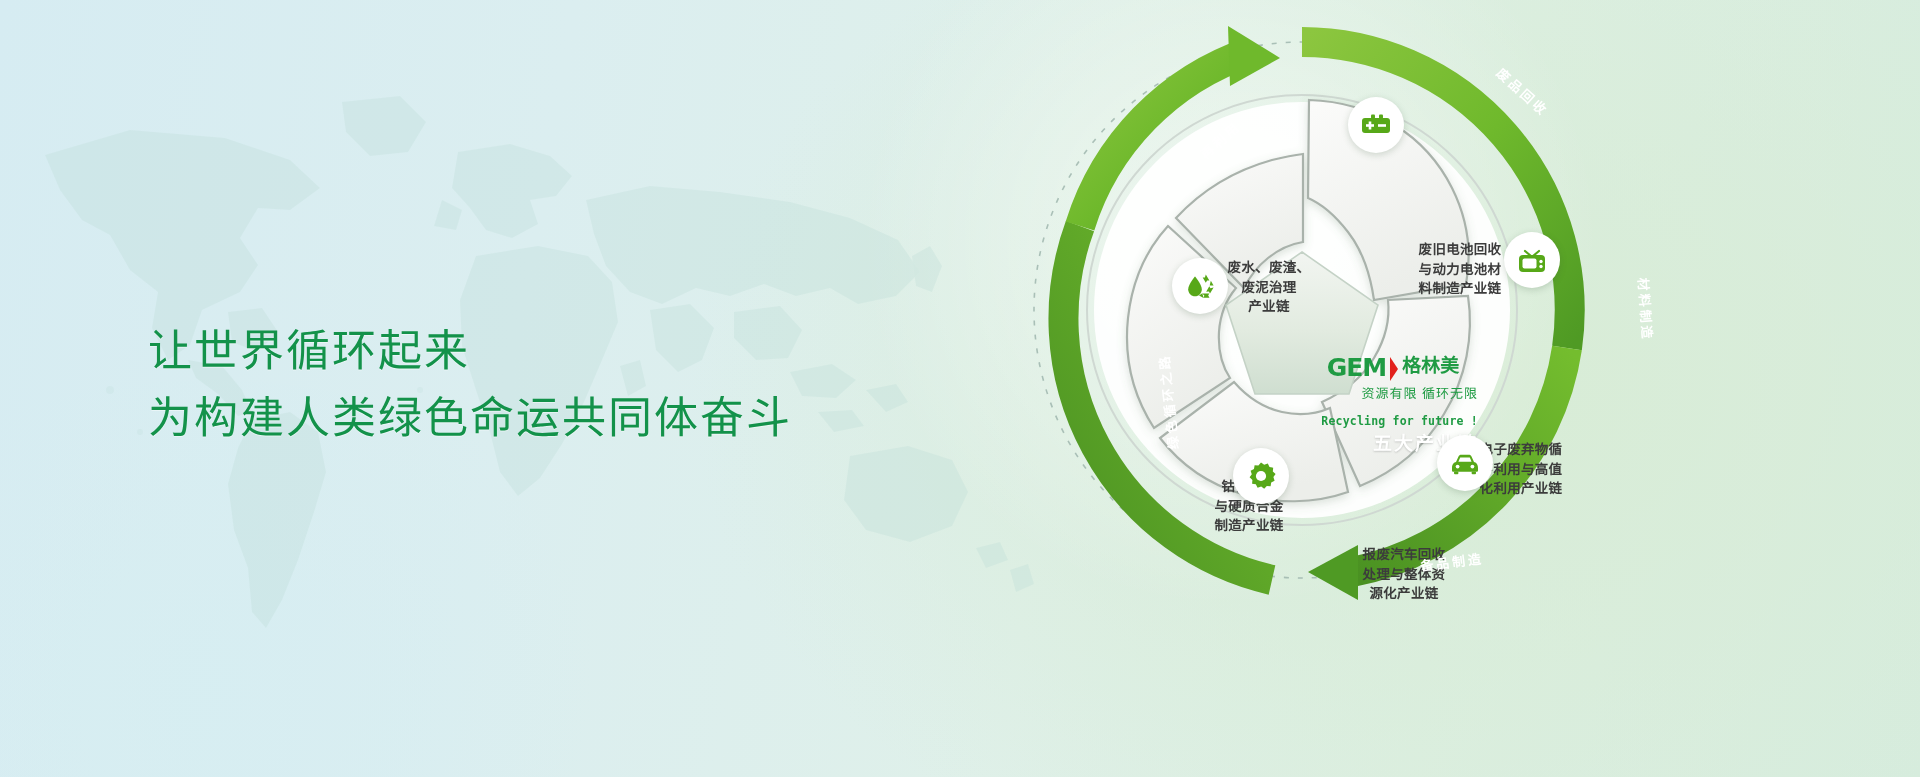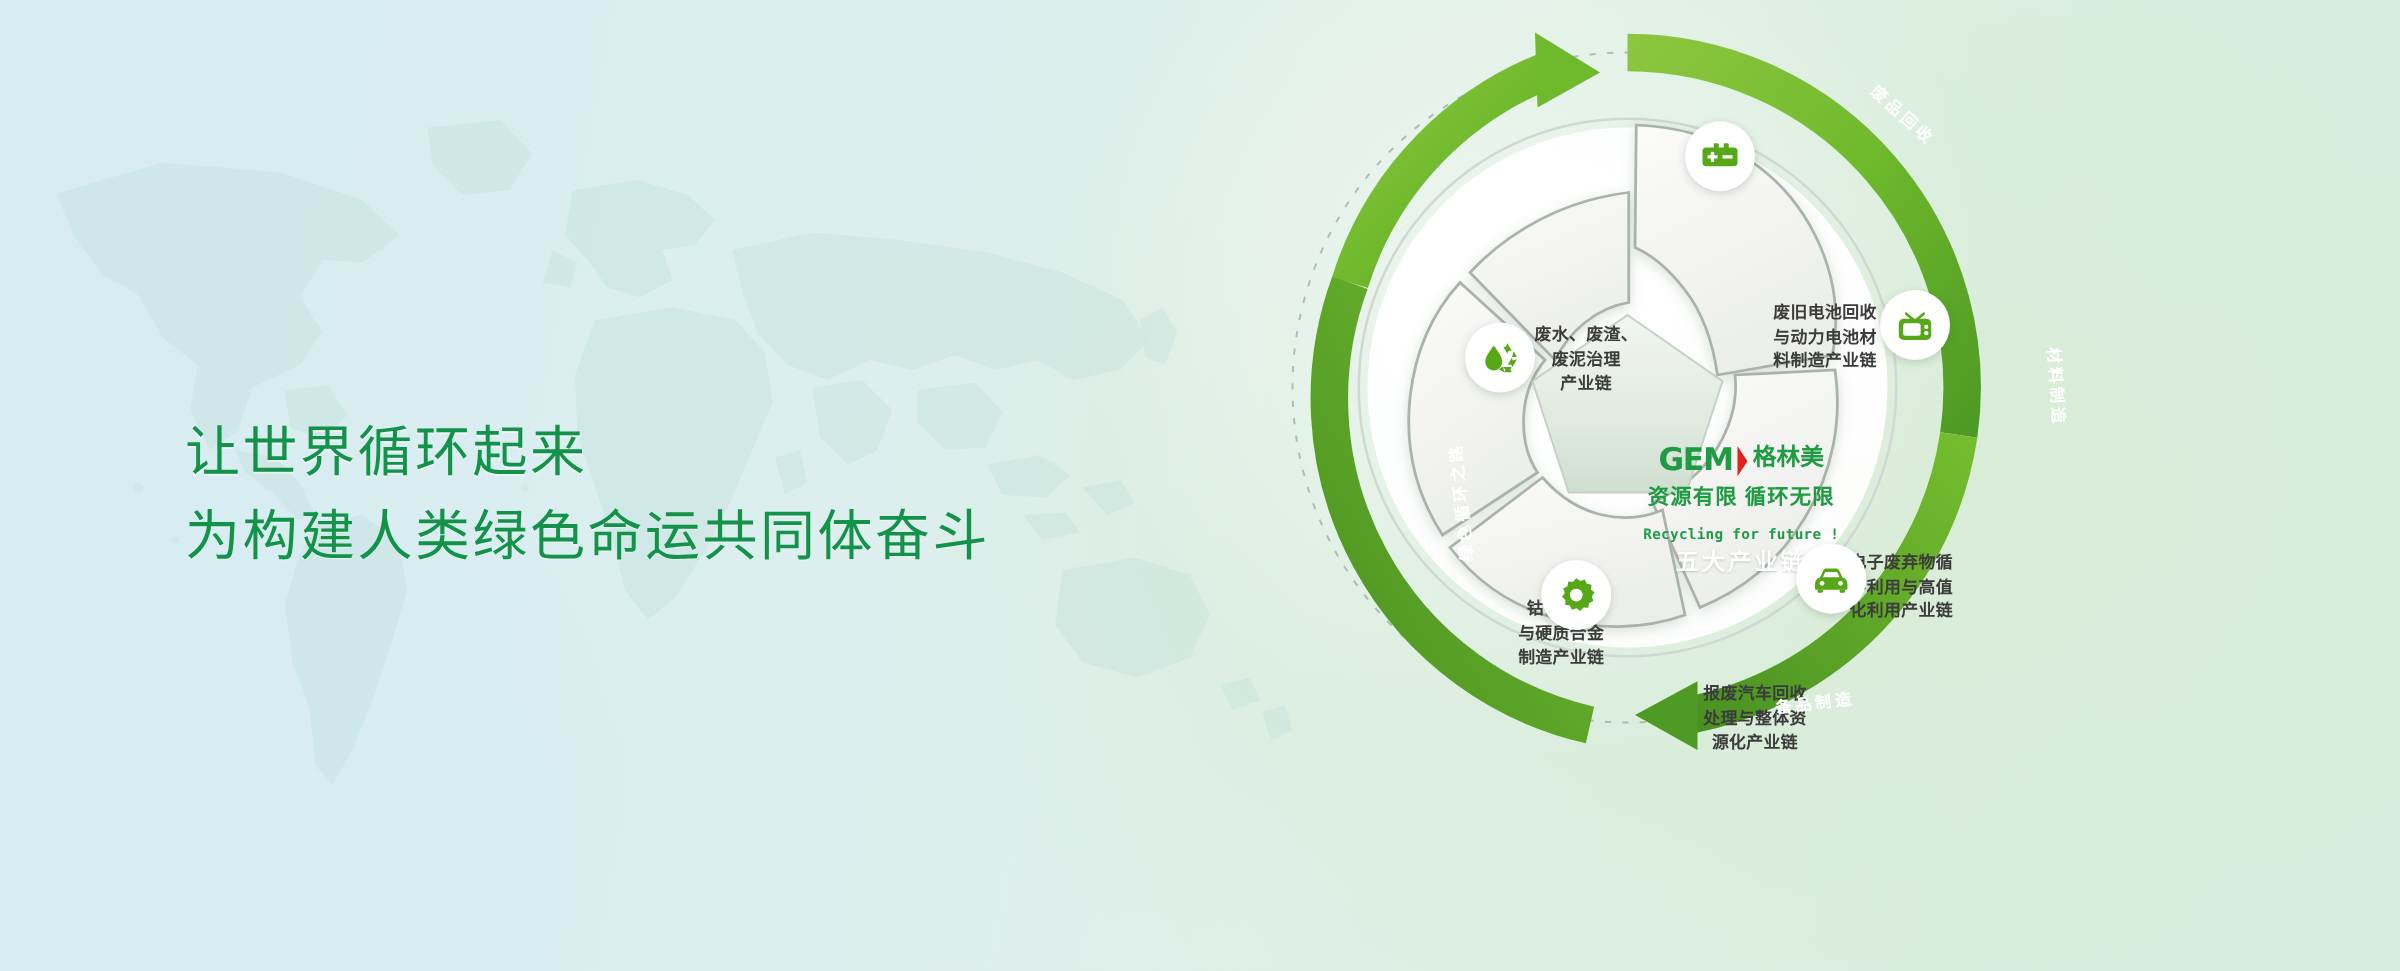--- a/index.html
+++ b/index.html
@@ -25,21 +25,21 @@
 
   
   .bloom{position:absolute;border-radius:50%;pointer-events:none;}
   .bloom.b1{left:820px;top:-120px;width:820px;height:720px;
     background:radial-gradient(circle,rgba(255,255,255,.55) 0%,rgba(255,255,255,0) 68%);}
   .bloom.b2{left:-240px;top:380px;width:900px;height:620px;
     background:radial-gradient(circle,rgba(214,238,242,.75) 0%,rgba(214,238,242,0) 70%);}
 
   
   .headline{
-    position:absolute;left:148px;top:330px;
+    position:absolute;left:148px;top:318px;
     color:#13924a;letter-spacing:2px;line-height:1.52;
     font-size:44px;font-weight:400;white-space:nowrap;
     text-shadow:0 1px 0 rgba(255,255,255,.45);
   }
   .headline .l{display:block;}
 
   
   #diagram{position:absolute;left:1022px;top:0px;width:560px;height:640px;}
   #diagram svg{width:100%;height:100%;display:block;overflow:visible;}
 
@@ -51,33 +51,33 @@
   .seglabel span{display:block;}
 
   #lbl-battery{left:1395px;top:240px;}
   #lbl-waste  {left:1210px;top:258px;width:118px;}
   #lbl-ewaste {left:1461px;top:440px;width:120px;}
   #lbl-car    {left:1340px;top:545px;width:128px;}
   #lbl-cobalt {left:1188px;top:477px;width:122px;}
 
   
   #centerlogo{
-    position:absolute;left:1308px;top:355px;width:170px;text-align:center;
+    position:absolute;left:1308px;top:355px;width:170px;text-align:right;
     pointer-events:none;
   }
   .gemrow{display:flex;align-items:center;justify-content:center;gap:4px;}
   .gemword{
     font-family:"DejaVu Sans",sans-serif;
     font-size:25px;font-weight:700;color:#1f9b43;letter-spacing:-1px;line-height:1;
   }
   .gemtri{display:inline-block;width:0;height:0;
     border-left:8px solid #e2211c;border-top:12px solid transparent;border-bottom:12px solid transparent;
     transform:translateY(1px);}
   .gemcn{font-size:19px;font-weight:700;color:#1f9b43;letter-spacing:0px;line-height:1;font-family:Liberation Mono, monospace;}
-  .gemslogan{font-size:17px;font-weight:700;color:#1f9b43;letter-spacing:1px;margin-top:3px;}
+  .gemslogan{font-size:13px;font-weight:400;color:#1f9b43;letter-spacing:1px;margin-top:3px;}
   .gemen{font-family:"DejaVu Sans Mono","Liberation Mono",monospace;
     font-size:11.5px;font-weight:700;color:#1f9b43;letter-spacing:.2px;margin-top:12px;}
   .gemcore{font-size:19px;font-weight:700;color:#ffffff;letter-spacing:2px;
     text-shadow:0 1px 2px rgba(0,0,0,.18);}
 
   
   .badge{
     position:absolute;width:56px;height:56px;border-radius:50%;
     background:#ffffff;box-shadow:0 2px 7px rgba(60,90,60,.22);
     display:flex;align-items:center;justify-content:center;

